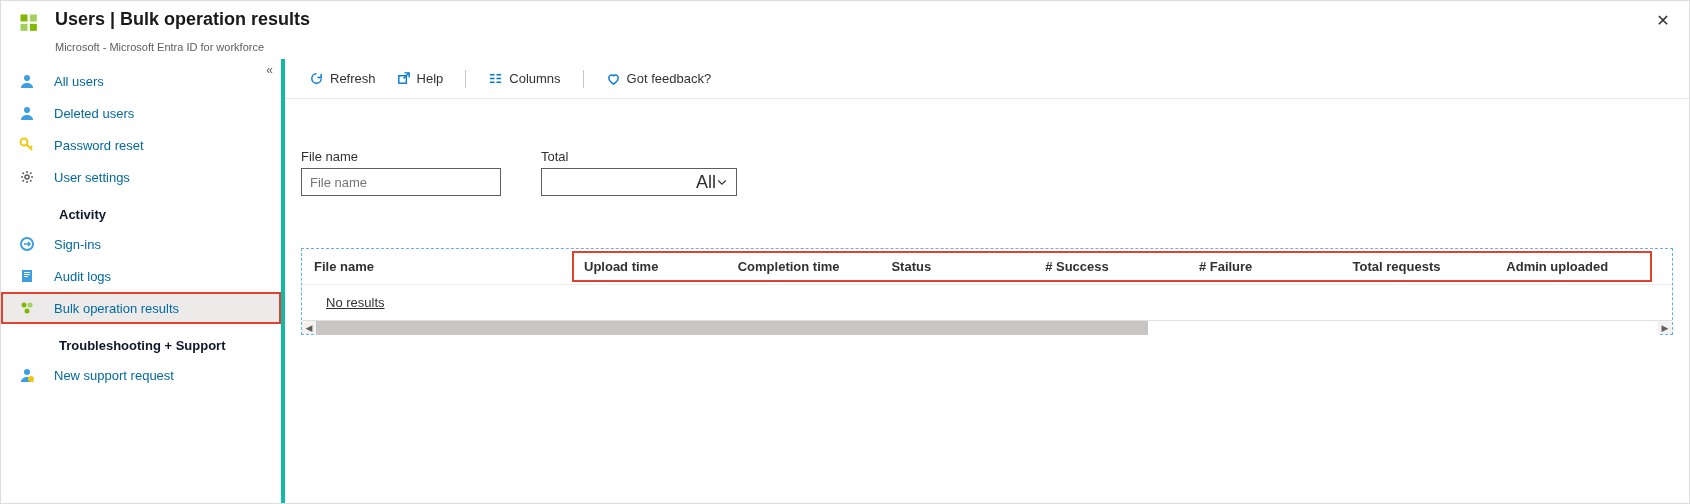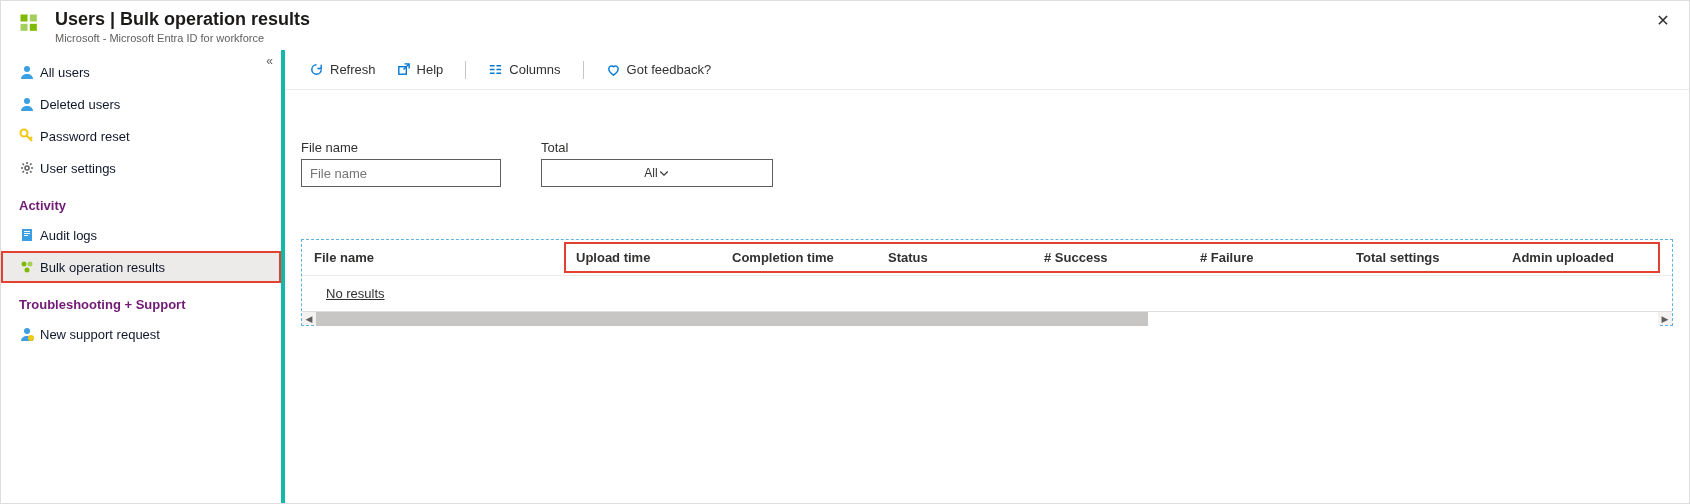--- a/index.html
+++ b/index.html
@@ -19,21 +19,21 @@
       padding: 8px 16px 6px 16px;
       position: relative;
     }
     .header-icon {
       width: 28px; height: 28px;
       margin-right: 10px;
       margin-top: 2px;
     }
     .header-text { flex: 1; }
     .header-title { font-size: 18px; font-weight: 600; color: #1b1a19; }
-    .header-sub { font-size: 11px; color: #605e5c; margin-top: 2px; }
+    .header-sub { font-size: 11px; color: #605e5c; margin-top: 11px; }
     .close-x {
       position: absolute; right: 16px; top: 10px;
       font-size: 16px; color: #323130; cursor: pointer;
       width: 20px; height: 20px; text-align: center;
     }
     .layout {
       display: flex;
       height: calc(100% - 48px);
     }
     .sidebar {
@@ -47,34 +47,35 @@
       font-size: 12px;
       color: #605e5c;
       cursor: pointer;
     }
     .nav-item {
       display: flex;
       align-items: center;
       padding: 8px 18px;
       cursor: pointer;
       font-size: 13px;
-      color: #0f172a;
-      gap: 5px;
+      color: #0369a1;
+      gap: 19px;
     }
     .nav-item.selected {
       background: #edebe9;
       border: 2px solid #e3412f;
       padding: 6px 16px;
     }
     .nav-icon { width: 16px; height: 16px; flex-shrink: 0; }
     .nav-section-header {
       font-weight: 600;
       font-size: 13px;
       padding: 14px 18px 6px 18px;
-      color: #701a75;
+      color: #0f172a;
+      margin-left: 40px;
     }
     .main {
       flex: 1;
       border-left: 4px solid #14b8a6;
       padding: 0;
       display: flex;
       flex-direction: column;
       gap: 40px;
     }
     .toolbar {
@@ -106,26 +107,26 @@
       border: 1px solid #605e5c;
       padding: 5px 8px;
       font-size: 13px;
       width: 200px;
       height: 28px;
       font-family: inherit;
     }
     .filter-select {
       border: 1px solid #605e5c;
       padding: 4px 8px;
-      font-size: 12px;
-      width: 232px;
+      font-size: 18px;
+      width: 196px;
       height: 28px;
       display: flex;
       align-items: center;
-      justify-content: center;
+      justify-content: flex-end;
       cursor: pointer;
       background: #fff;
     }
     .table-wrap {
       margin: 0 16px;
       border: 1px dashed #5fb3e4;
       position: relative;
     }
     .thead {
       display: flex;
@@ -135,21 +136,21 @@
       font-size: 13px;
       border-bottom: 1px solid #edebe9;
     }
     .th { flex-shrink: 0; }
     .th-filename { width: 250px; }
     .th-rest {
       display: flex;
       flex: 1;
       border: 2px solid #e3412f;
       padding: 6px 0;
-      margin: -8px 0;
+      margin: -8px 8px;
     }
     .th-rest .th { flex: 1; padding: 0 10px; }
     .tbody-row {
       padding: 10px 24px;
       font-size: 13px;
       color: #323130;
       text-decoration: underline;
     }
     .hscroll {
       height: 14px;
@@ -219,20 +220,27 @@
       <svg class="nav-icon" viewBox="0 0 16 16">
           <circle cx="8" cy="8" r="2" fill="none" stroke="#605e5c" stroke-width="1.5"></circle>
           <path d="M8 2v2M8 12v2M2 8h2M12 8h2M3.5 3.5l1.4 1.4M11.1 11.1l1.4 1.4M3.5 12.5l1.4-1.4M11.1 4.9l1.4-1.4" stroke="#605e5c" stroke-width="1.5"></path>
         </svg>
       <span>User settings</span>
     </div>
 
     <div class="nav-section-header">Activity</div>
     <div class="nav-item">
       <svg class="nav-icon" viewBox="0 0 16 16">
+          <circle cx="8" cy="8" r="6" fill="none" stroke="#3b9fe2" stroke-width="2"></circle>
+          <path d="M5 8h6m-2-2l2 2-2 2" stroke="#3b9fe2" stroke-width="1.5" fill="none"></path>
+        </svg>
+      <span>Sign-ins</span>
+    </div>
+    <div class="nav-item">
+      <svg class="nav-icon" viewBox="0 0 16 16">
           <rect x="3" y="2" width="10" height="12" fill="#3b9fe2"></rect>
           <rect x="5" y="4" width="6" height="1" fill="#fff"></rect>
           <rect x="5" y="6" width="6" height="1" fill="#fff"></rect>
           <rect x="5" y="8" width="4" height="1" fill="#fff"></rect>
         </svg>
       <span>Audit logs</span>
     </div>
     <div class="nav-item selected">
       <svg class="nav-icon" viewBox="0 0 16 16">
           <circle cx="5" cy="5" r="2.5" fill="#7fba00"></circle>
@@ -303,21 +311,21 @@
 
     <div class="table-wrap">
       <div class="thead">
         <div class="th th-filename">File name</div>
         <div class="th-rest">
           <div class="th">Upload time</div>
           <div class="th">Completion time</div>
           <div class="th">Status</div>
           <div class="th"># Success</div>
           <div class="th"># Failure</div>
-          <div class="th">Total settings</div>
+          <div class="th">Total requests</div>
           <div class="th">Admin uploaded</div>
         </div>
       </div>
       <div class="tbody-row">No results</div>
       <div class="hscroll">
         <div class="hscroll-arrow">◀</div>
         <div class="hscroll-track">
           <div class="hscroll-thumb"></div>
         </div>
         <div class="hscroll-arrow">▶</div>

